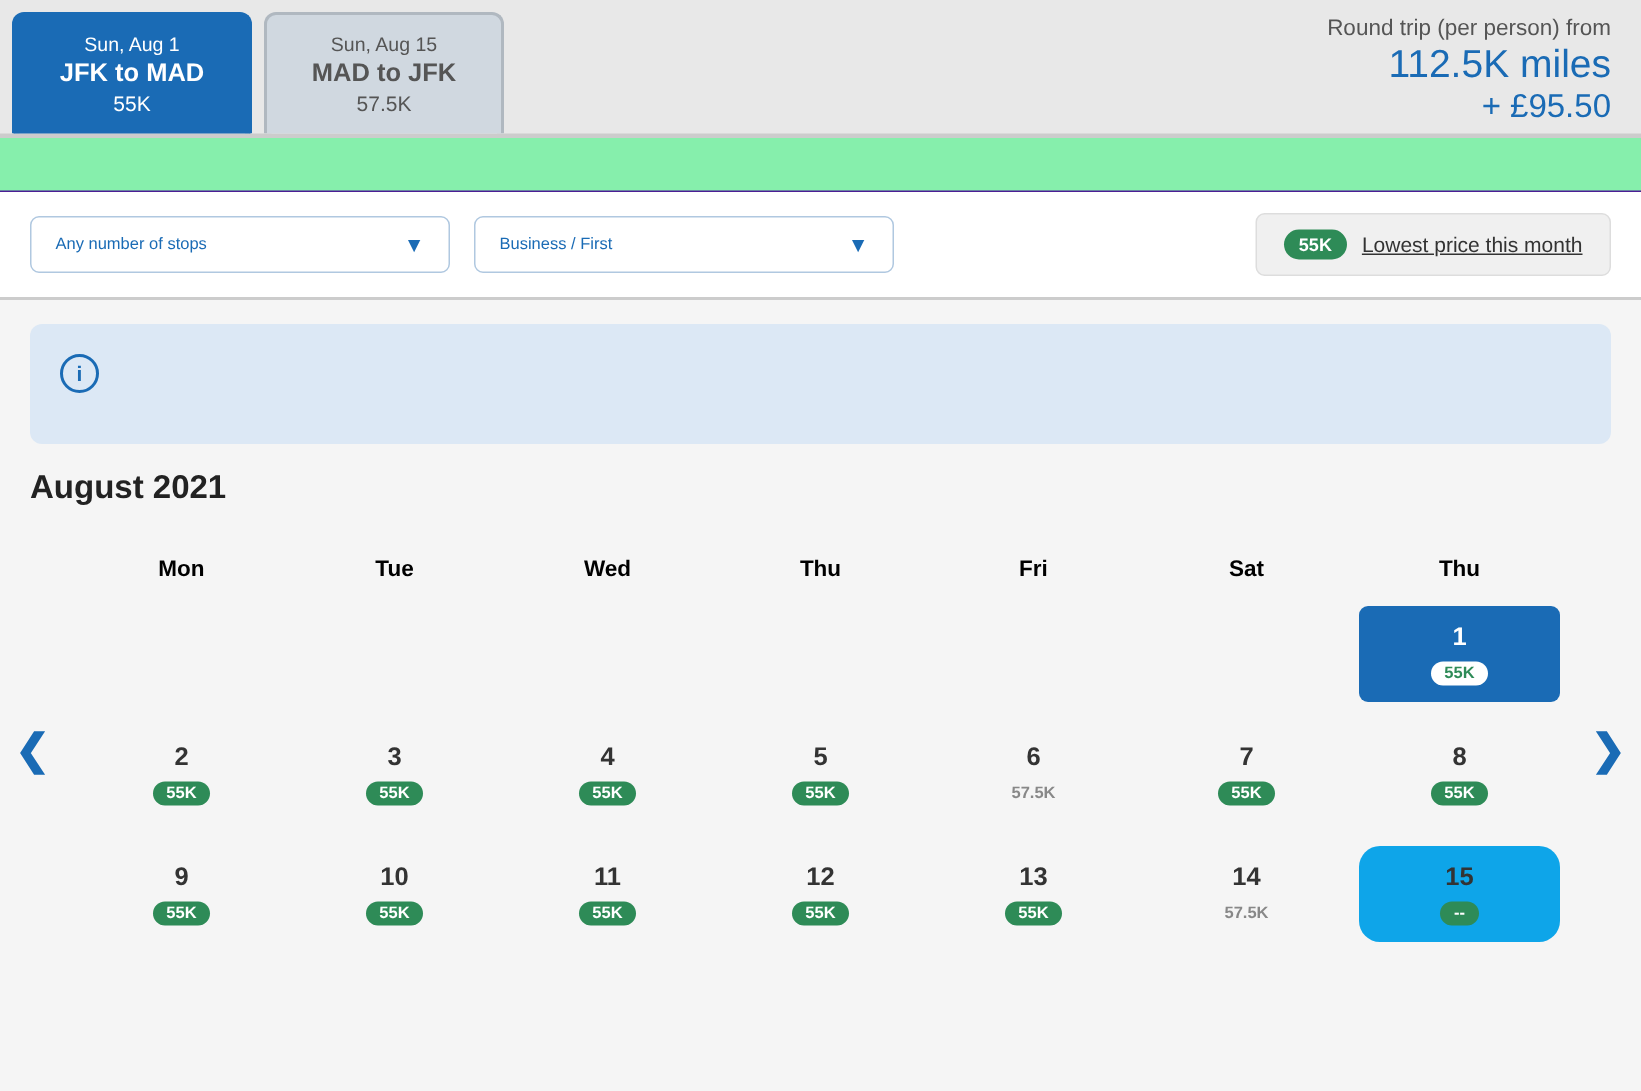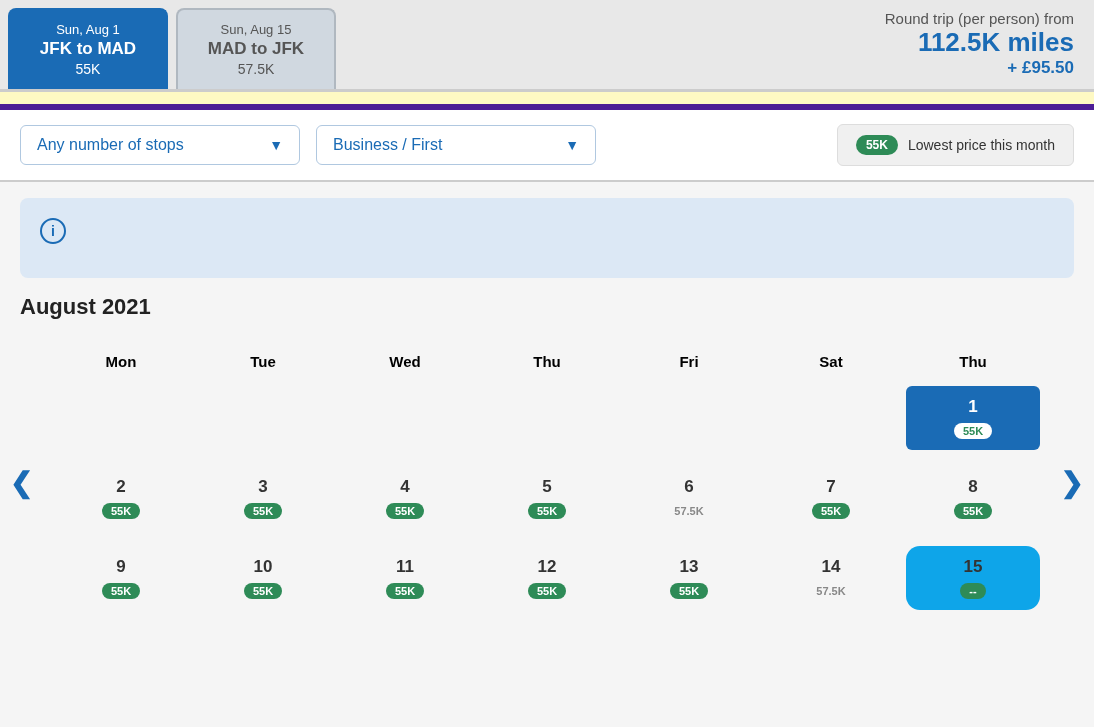--- a/index.html
+++ b/index.html
@@ -60,34 +60,34 @@
       right: 20px;
       text-align: right;
     }
     .price-summary .label {
       font-size: 15px;
       color: #555;
       text-align: center;
     }
     .price-summary .miles {
       font-size: 26px;
-      font-weight: bold;
+      font-weight: normal;
       color: #1a6bb5;
     }
     .price-summary .cash {
-      font-size: 17px;
-      font-weight: bold;
+      font-size: 22px;
+      font-weight: normal;
       color: #1a6bb5;
     }
 
     .header-area {
       position: relative;
-      background: #fef9c3;
-      border-bottom: 6px solid #4c1d95;
-      height: 110px;
+      background: #86efac;
+      border-bottom: 1px solid #4c1d95;
+      height: 128px;
     }
 
     
     .filters-row {
       display: flex;
       align-items: center;
       padding: 14px 20px;
       gap: 16px;
       border-bottom: 2px solid #ccc;
       background: #fff;
@@ -98,21 +98,21 @@
       align-items: center;
       border: 1px solid #b0c8e0;
       border-radius: 6px;
       padding: 10px 16px;
       min-width: 280px;
       background: #fff;
       cursor: pointer;
     }
     .filter-select .select-text {
       flex: 1;
-      font-size: 16px;
+      font-size: 11px;
       color: #1a6bb5;
     }
     .filter-select .chevron {
       color: #1a6bb5;
       font-size: 14px;
       margin-left: 8px;
     }
 
     .lowest-price-badge {
       display: flex;
@@ -128,20 +128,21 @@
       background: #2e8b57;
       color: #fff;
       font-size: 12px;
       font-weight: bold;
       border-radius: 20px;
       padding: 3px 10px;
     }
     .badge-text {
       font-size: 14px;
       color: #333;
+      text-decoration: underline;
     }
 
     
     .info-box {
       margin: 16px 20px;
       background: #dce8f5;
       border-radius: 8px;
       padding: 20px 20px;
       min-height: 80px;
       display: flex;

